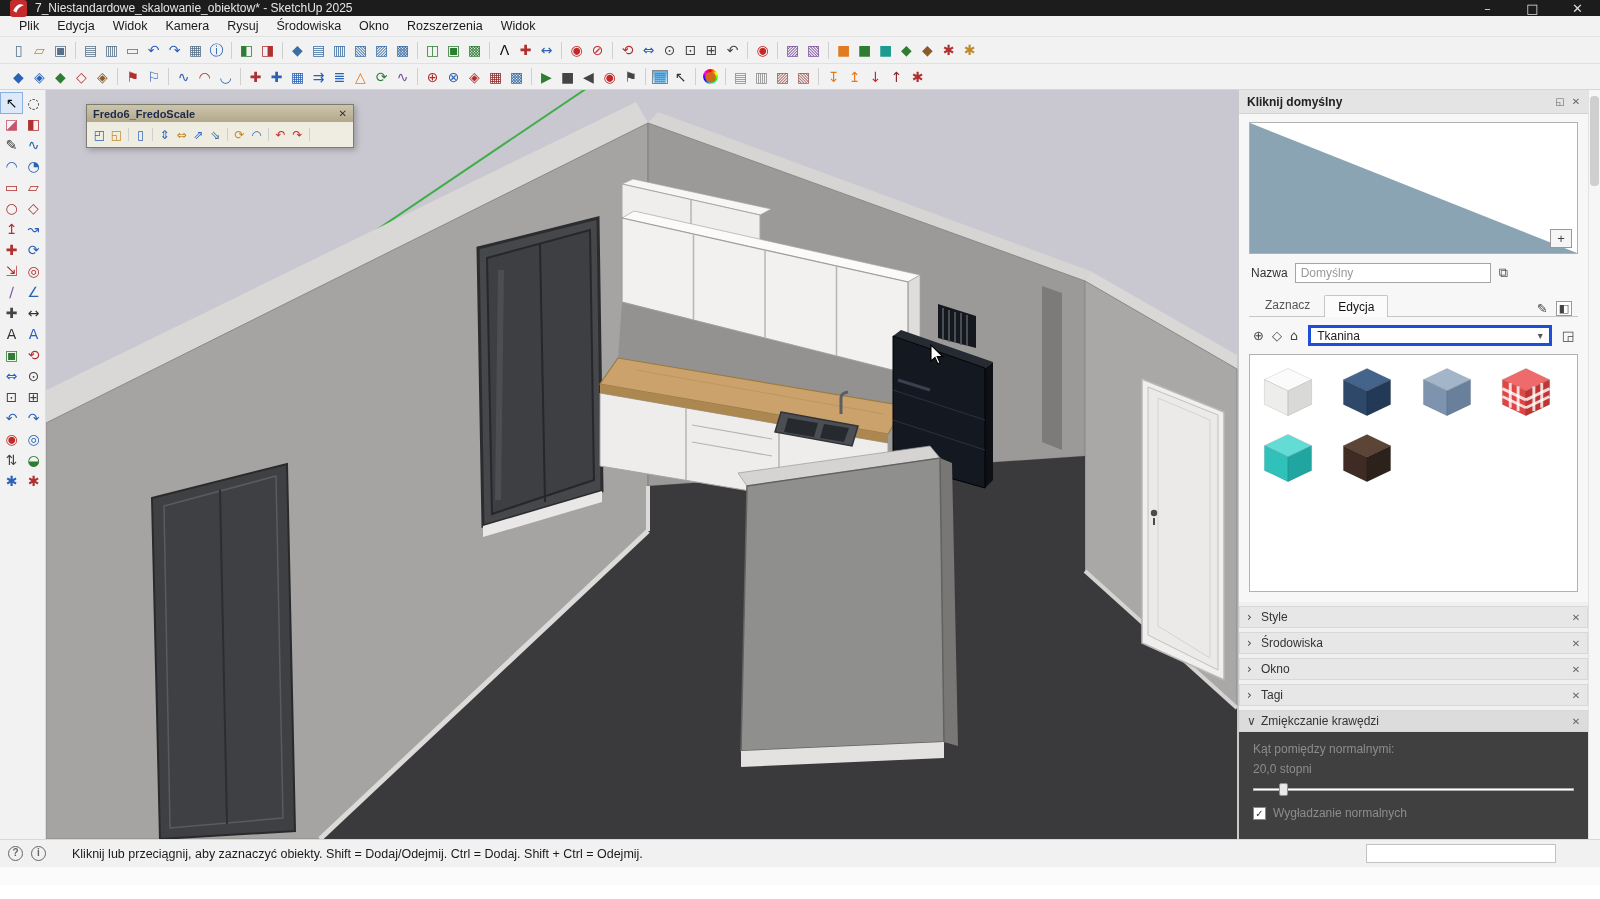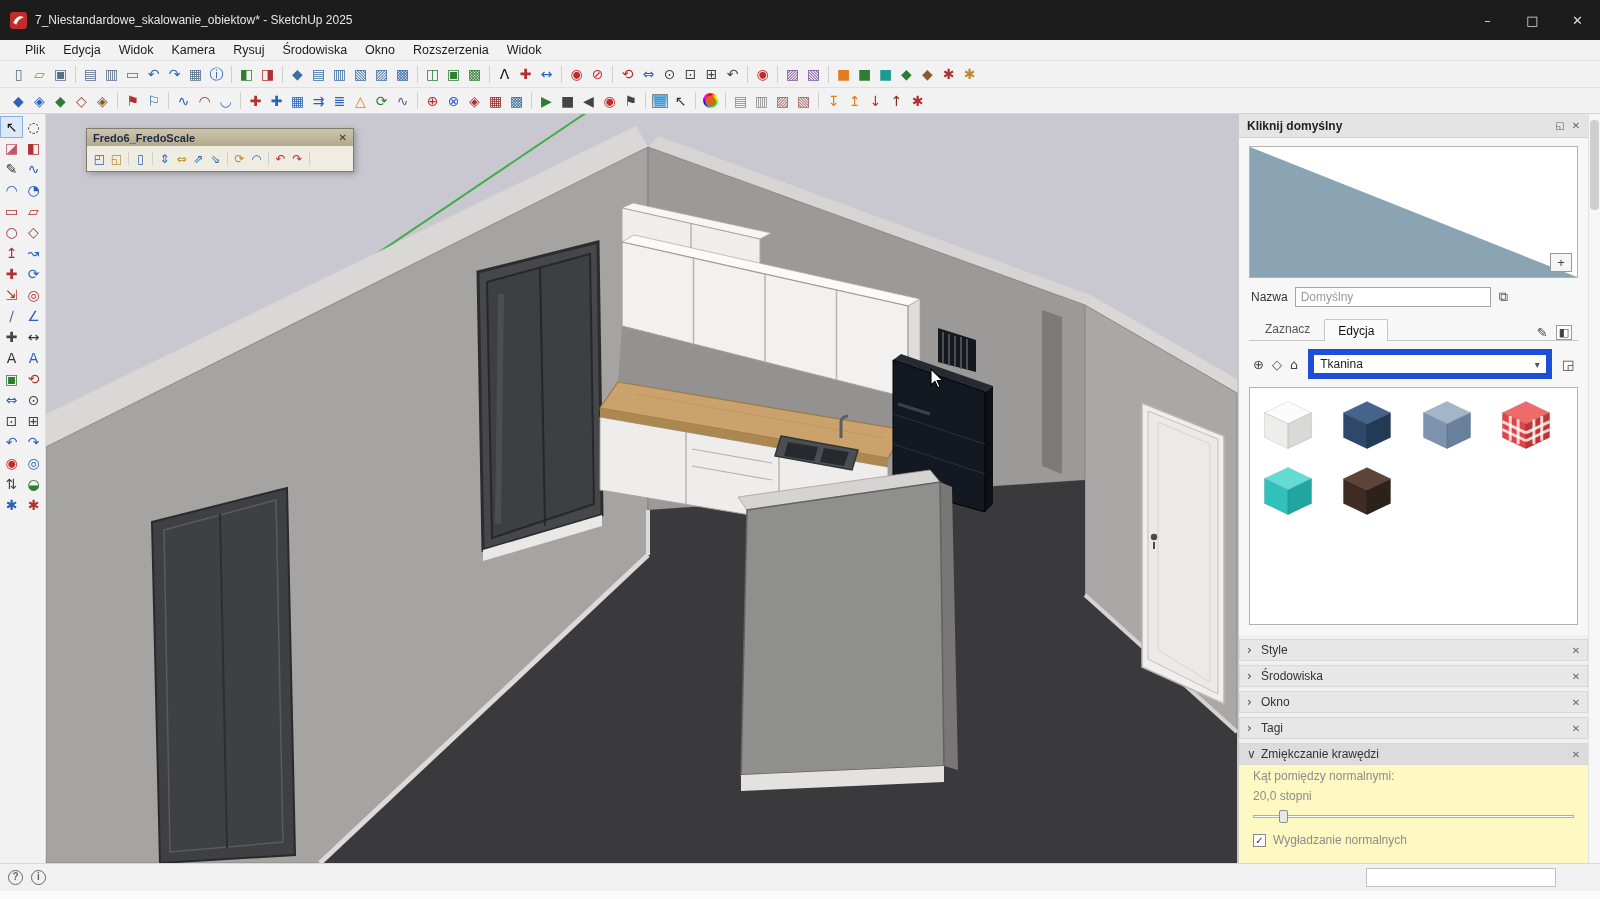--- a/index.html
+++ b/index.html
@@ -1,24 +1,24 @@
 <!DOCTYPE html>
 <html><head>
 <meta charset="utf-8">
 <style>
   *{box-sizing:border-box;margin:0;padding:0}
   body{width:1600px;height:899px;overflow:hidden;font-family:"Liberation Sans","DejaVu Sans",sans-serif;font-size:12px;background:#fff;cursor:default}
   
-  .titlebar{height:40px;background:#1c1c1c;display:flex;align-items:center;color:#e6e6e6}
+  .titlebar{height:16px;background:#1c1c1c;display:flex;align-items:center;color:#e6e6e6}
   .appicon{width:17px;height:17px;margin:0 8px 0 10px;flex:none}
   .title{font-size:12px;white-space:nowrap}
   .wctrls{margin-left:auto;display:flex;height:100%}
   .wbtn{width:45px;height:100%;display:flex;align-items:center;justify-content:center;font-size:13px;color:#ddd;font-family:"DejaVu Sans",sans-serif}
   
-  .menubar{height:21px;background:#f2f2f2;display:flex;align-items:center;padding-left:16px;border-bottom:1px solid #e3e3e3;color:#1a1a1a}
+  .menubar{height:21px;background:#f2f2f2;display:flex;align-items:center;padding-left:10px;border-bottom:1px solid #e3e3e3;color:#1a1a1a}
   .mitem{padding:0 9px;font-size:12.5px}
   .tbar{display:flex;align-items:center;background:#f2f2f2;padding-left:8px;overflow:hidden}
   .row1{height:27px;border-bottom:1px solid #e0e0e0}
   .row2{height:26px;border-bottom:1px solid #d6d6d6}
   .ticon{display:inline-block;width:21px;height:20px;line-height:20px;text-align:center;font-size:14px;font-family:"DejaVu Sans",sans-serif;flex:none}
   .tsep{width:1px;height:17px;background:#cfcfcf;margin:0 4px;display:inline-block;flex:none}
   .ticon.sky{width:16px;height:14px;margin:3px 2px;background:linear-gradient(#59b0e8,#d9ecfa);border:1px solid #888;color:transparent;line-height:12px}
   .ticon.wheel{width:15px;height:15px;margin:2px 3px;border-radius:50%;background:conic-gradient(#f00,#ff0,#0f0,#0ff,#00f,#f0f,#f00);color:transparent;line-height:15px}
   
   .main{display:flex;height:749px}
@@ -52,36 +52,36 @@
   .name-input{width:196px;height:20px;border:1px solid #a5a5a5;padding:0 5px;font:12px "Liberation Sans",sans-serif;color:#999;background:#fff}
   .dup{margin-left:8px;color:#555;font-size:13px;font-family:"DejaVu Sans",sans-serif}
   .tabs-row{display:flex;align-items:flex-end;margin-top:10px;border-bottom:1px solid #c6c6c6;padding:0 2px;height:24px}
   .tabs{display:flex}
   .tab{padding:3px 13px;color:#555;border:1px solid transparent;border-bottom:none;font-size:12px}
   .tab.active{background:#fbfbfb;border-color:#c6c6c6;color:#111;border-radius:2px 2px 0 0;position:relative;top:1px;padding-top:4px}
   .tool-ic{font-family:"DejaVu Sans",sans-serif;color:#444;font-size:13px;margin:0 4px}
   .tabs-row .tool-ic.first{margin-left:auto}
   .boxed{border:1px solid #9a9a9a;padding:0 2px;background:#fff;font-size:11px}
   .mtools{display:flex;align-items:center;margin-top:8px}
-  .dropdown{flex:1;height:30px;border:6px solid #1d4ed8;background:#fff;display:flex;align-items:center;padding:0 6px;margin:0 6px;color:#222}
+  .dropdown{flex:1;height:21px;border:3px solid #1d4ed8;background:#fff;display:flex;align-items:center;padding:0 6px;margin:0 6px;color:#222}
   .dd-ch{margin-left:auto;color:#555;font-size:10px;font-family:"DejaVu Sans",sans-serif}
   .swatches{margin-top:8px;background:#fff;border:1px solid #b2b2b2;height:238px;padding:7px;display:grid;grid-template-columns:repeat(4,1fr);grid-auto-rows:62px;gap:4px;align-content:start}
   .swatch{width:62px;height:60px;display:flex;align-items:center;justify-content:center}
   .swatch svg{width:54px;height:54px}
   .f-top{fill:var(--t,#ddd)}.f-left{fill:var(--l,#bbb)}.f-right{fill:var(--r,#999)}
   .swatch polygon{stroke:rgba(0,0,0,.15);stroke-width:.6}
   .plaid{display:none}
   .swatch.pattern .plaid{display:block}
   .plaid line{stroke:rgba(255,255,255,.8);stroke-width:2.6}
   .secbar{height:22px;background:#e7e7e7;border:1px solid #d8d8d8;display:flex;align-items:center;padding:0 7px;color:#333;margin-top:4px;flex:none}
   .secbar.open{background:#dcdcdc}
   .chev{width:14px;color:#444;font-family:"DejaVu Sans",sans-serif;font-size:12px}
   .seclbl{font-size:12px}
   .secx{margin-left:auto;color:#666;font-size:10px;font-family:"DejaVu Sans",sans-serif}
-  .soften{background:#fef9c3;flex:1;padding:4px 14px;color:#8c8c8c}
+  .soften{background:#404040;flex:1;padding:10px 14px;color:#8c8c8c}
   .soft-lbl{font-size:12px}
   .soft-val{text-align:left;margin-top:6px}
   .slider{position:relative;height:14px;margin-top:6px}
   .track{position:absolute;left:0;right:0;top:6px;height:3px;background:#fff;border:1px solid #adadad}
   .sthumb{position:absolute;left:26px;top:1px;width:9px;height:13px;background:#e8e8e8;border:1px solid #8f8f8f;border-radius:2px}
   .chk-row{display:flex;align-items:center;margin-top:10px}
   .chk{width:13px;height:13px;border:1px solid #8a8a8a;background:#fff;display:flex;align-items:center;justify-content:center;font-size:10px;color:#333;margin-right:7px;font-family:"DejaVu Sans",sans-serif}
   .chk-lbl{font-size:12px}
   
   .statusbar{height:28px;background:#f1f1f1;border-top:1px solid #d8d8d8;display:flex;align-items:center;padding:0 8px}
@@ -592,16 +592,17 @@
       </div>
       <div class="tray-scroll">
           <div class="thumb2"></div>
         </div>
     </div>
   </div>
 
   <div class="statusbar">
     <span class="sicon">?</span>
     <span class="sicon">i</span>
+    <span class="smsg">Kliknij lub przeciągnij, aby zaznaczyć obiekty. Shift = Dodaj/Odejmij. Ctrl = Dodaj. Shift + Ctrl = Odejmij.</span>
     <input class="measure" style="">
   </div>
   <div class="bottomstrip"></div>
 </div>
 
 </body></html>

